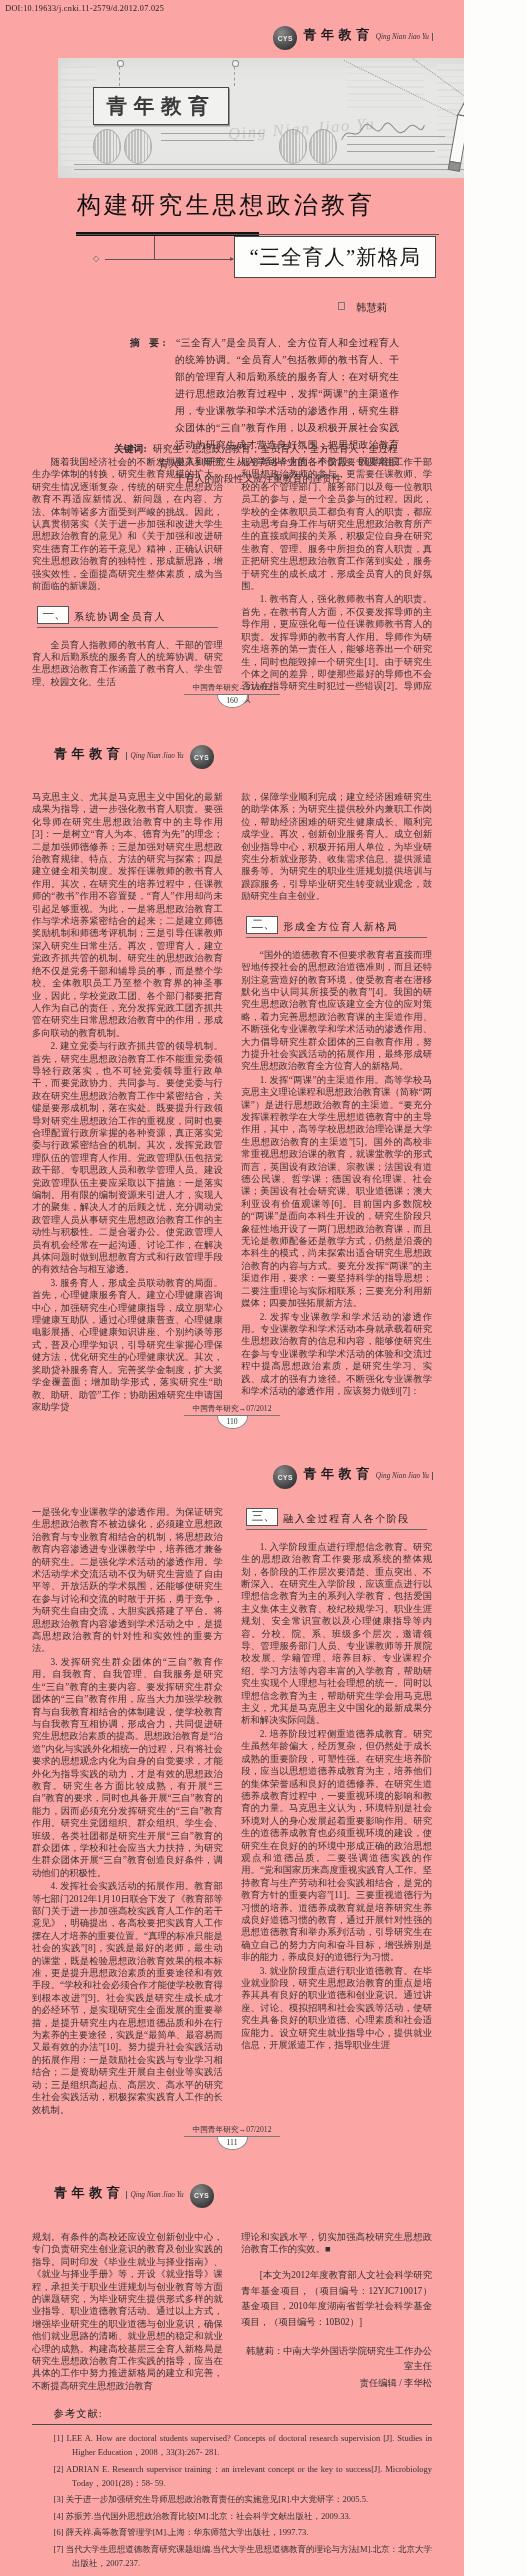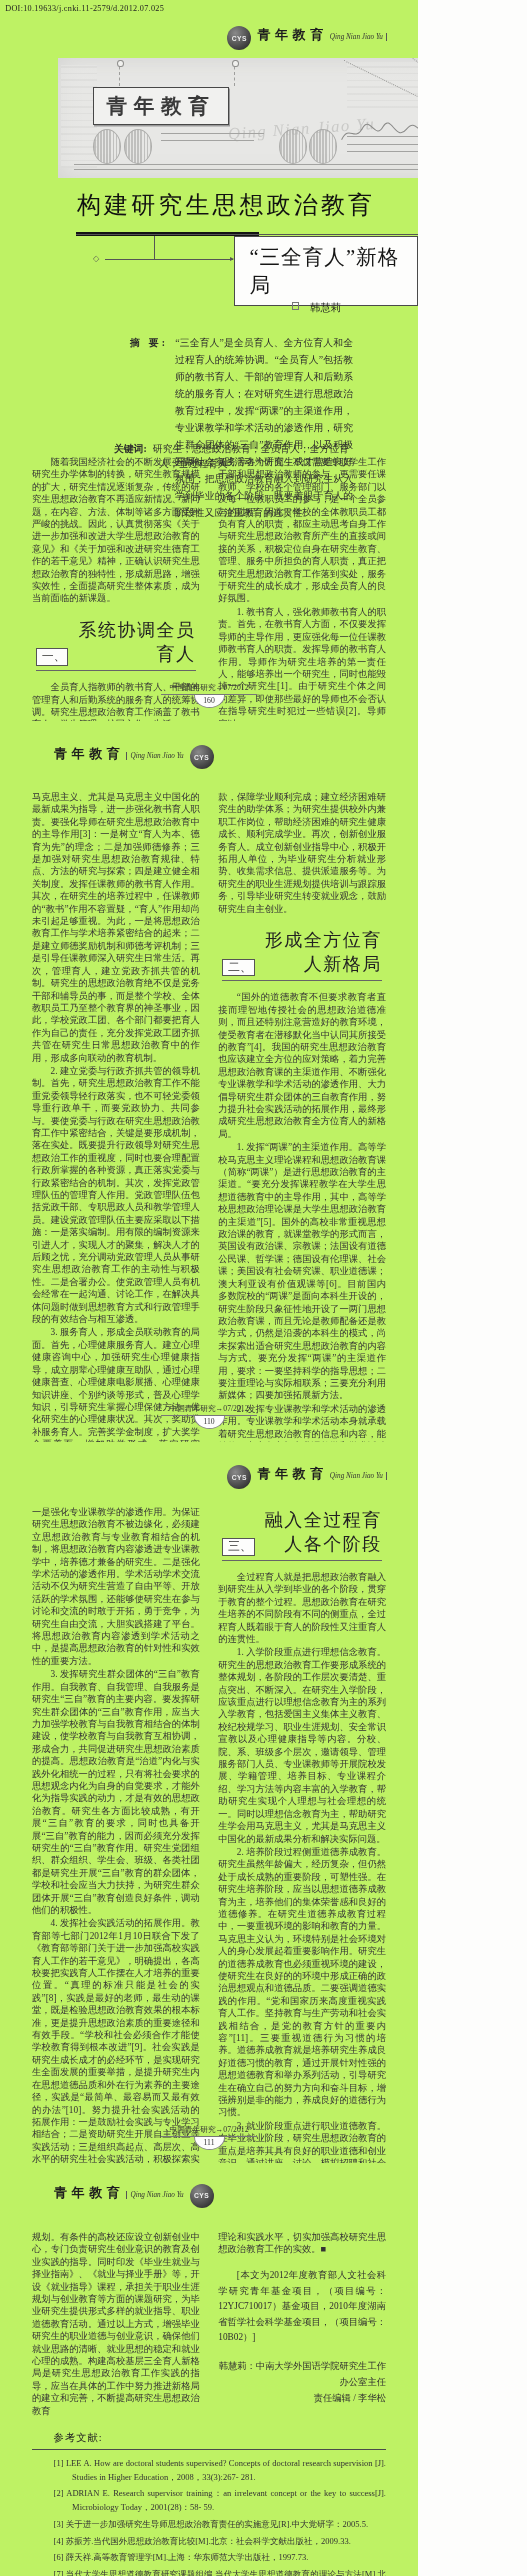--- a/index.html
+++ b/index.html
@@ -1,28 +1,28 @@
 <!DOCTYPE html>
 <html style="font-size:8.2px"><head>
 <meta charset="utf-8">
 <style>
   html,body{margin:0;padding:0;background:#e9e9e9;}
   .doc{width:528px;margin:0 auto;background:#fdfdfc;font-family:"Liberation Serif","DejaVu Serif",serif;color:#2e2e2e;}
-  .page{position:relative;width:418px;overflow:hidden;background:#bef264;}
+  .page{position:relative;width:464px;overflow:hidden;background:#fca5a5;}
   #p1{height:721px}#p2{height:721px}#p3{height:721px}#p4{height:720px}
 
   
   .cols{display:flex;gap:18.5px;padding:0 32px;}
   .col{width:229px;}
   .para{margin:0 0 1px 0;text-indent:2em;font-size:9.3px;line-height:12.4px;text-align:justify;color:#333;}
   .para.noindent{text-indent:0;}
 
   .sec{display:flex;align-items:flex-end;margin:13.4px auto 10.3px auto;padding-bottom:3.6px;border-bottom:0.5px solid #666;width:95%;}
   .sec-num{border:0.5px solid #555;font-size:12px;line-height:1.15;padding:1px 1.5px 1px 4.6px;margin-right:5.2px;background:#fdfdfc;}
-  .sec-title{font-size:18px;letter-spacing:1.5px;color:#222;text-align:right;}
+  .sec-title{font-size:10px;letter-spacing:1.5px;color:#222;text-align:right;}
 
   .footer{position:absolute;left:0;right:0;bottom:13.4px;text-align:center;font-size:7.7px;color:#333;}
   .footer-j{display:inline-block;padding:0 8.2px 1.5px 8.2px;border-bottom:0.5px solid #777;}
   .footer-n{display:block;margin:-0.5px auto 0 auto;width:29px;border:0.5px solid #888;border-top:none;border-radius:0 0 15.5px 15.5px / 0 0 12.4px 12.4px;padding:1px 0 2.1px 0;font-size:7.7px;background:#fdfdfc;}
 
   
   .logo{position:absolute;display:flex;gap:6px;align-items:flex-start;}
   .logo-circle{width:24px;height:24px;border-radius:50%;background:radial-gradient(circle at 35% 30%,#8a8a8a,#1d1d1d);color:#eee;display:flex;align-items:center;justify-content:center;font-size:6.7px;font-weight:bold;letter-spacing:0.5px;font-family:"Liberation Sans",sans-serif;flex:0 0 auto;}
   .logo-cn{font-size:13px;letter-spacing:4.6px;font-weight:bold;color:#1e1e1e;white-space:nowrap;}
   .logo-rule{height:2.1px;border-top:1.5px solid #2a2a2a;border-bottom:0.5px solid #2a2a2a;margin:1.5px 0 1px 0;}
@@ -217,21 +217,20 @@
       <div class="col">
         <p class="para noindent">一是强化专业课教学的渗透作用。为保证研究生思想政治教育不被边缘化，必须建立思想政治教育与专业教育相结合的机制，将思想政治教育内容渗透进专业课教学中，培养德才兼备的研究生。二是强化学术活动的渗透作用。学术活动学术交流活动不仅为研究生营造了自由平等、开放活跃的学术氛围，还能够使研究生在参与讨论和交流的时敢于开拓，勇于竞争，为研究生自由交流，大胆实践搭建了平台。将思想政治教育内容渗透到学术活动之中，是提高思想政治教育的针对性和实效性的重要方法。</p>
         <p class="para">3. 发挥研究生群众团体的“三自”教育作用。自我教育、自我管理、自我服务是研究生“三自”教育的主要内容。要发挥研究生群众团体的“三自”教育作用，应当大力加强学校教育与自我教育相结合的体制建设，使学校教育与自我教育互相协调，形成合力，共同促进研究生思想政治素质的提高。思想政治教育是“治道”内化与实践外化相统一的过程，只有将社会要求的思想观念内化为自身的自觉要求，才能外化为指导实践的动力，才是有效的思想政治教育。研究生各方面比较成熟，有开展“三自”教育的要求，同时也具备开展“三自”教育的能力，因而必须充分发挥研究生的“三自”教育作用。研究生党团组织、群众组织、学生会、班级、各类社团都是研究生开展“三自”教育的群众团体，学校和社会应当大力扶持，为研究生群众团体开展“三自”教育创造良好条件，调动他们的积极性。</p>
         <p class="para">4. 发挥社会实践活动的拓展作用。教育部等七部门2012年1月10日联合下发了《教育部等部门关于进一步加强高校实践育人工作的若干意见》，明确提出，各高校要把实践育人工作摆在人才培养的重要位置。“真理的标准只能是社会的实践”[8]，实践是最好的老师，最生动的课堂，既是检验思想政治教育效果的根本标准，更是提升思想政治素质的重要途径和有效手段。“学校和社会必须合作才能使学校教育得到根本改进”[9]。社会实践是研究生成长成才的必经环节，是实现研究生全面发展的重要举措，是提升研究生内在思想道德品质和外在行为素养的主要途径，实践是“最简单、最容易而又最有效的办法”[10]。努力提升社会实践活动的拓展作用：一是鼓励社会实践与专业学习相结合；二是资助研究生开展自主创业等实践活动；三是组织高起点、高层次、高水平的研究生社会实践活动，积极探索实践育人工作的长效机制。</p>
       </div>
       <div class="col">
         <div class="sec" style="margin-top:2.1px;">
           <span class="sec-num">三、</span>
           <span class="sec-title">融入全过程育人各个阶段</span>
         </div>
-        <p class="para">全过程育人就是把思想政治教育融入到研究生从入学到毕业的各个阶段，贯穿于教育的整个过程。思想政治教育在研究生培养的不同阶段有不同的侧重点，全过程育人既着眼于育人的阶段性又注重育人的连贯性。</p>
         <p class="para">1. 入学阶段重点进行理想信念教育。研究生的思想政治教育工作要形成系统的整体规划，各阶段的工作层次要清楚、重点突出、不断深入。在研究生入学阶段，应该重点进行以理想信念教育为主的系列入学教育，包括爱国主义集体主义教育、校纪校规学习、职业生涯规划、安全常识宣教以及心理健康指导等内容。分校、院、系、班级多个层次，邀请领导、管理服务部门人员、专业课教师等开展院校发展、学籍管理、培养目标、专业课程介绍、学习方法等内容丰富的入学教育，帮助研究生实现个人理想与社会理想的统一。同时以理想信念教育为主，帮助研究生学会用马克思主义，尤其是马克思主义中国化的最新成果分析和解决实际问题。</p>
         <p class="para">2. 培养阶段过程侧重道德养成教育。研究生虽然年龄偏大，经历复杂，但仍然处于成长成熟的重要阶段，可塑性强。在研究生培养阶段，应当以思想道德养成教育为主，培养他们的集体荣誉感和良好的道德修养。在研究生道德养成教育过程中，一要重视环境的影响和教育的力量。马克思主义认为，环境特别是社会环境对人的身心发展起着重要影响作用。研究生的道德养成教育也必须重视环境的建设，使研究生在良好的的环境中形成正确的政治思想观点和道德品质。二要强调道德实践的作用。“党和国家历来高度重视实践育人工作。坚持教育与生产劳动和社会实践相结合，是党的教育方针的重要内容”[11]。三要重视道德行为习惯的培养。道德养成教育就是培养研究生养成良好道德习惯的教育，通过开展针对性强的思想道德教育和举办系列活动，引导研究生在确立自己的努力方向和奋斗目标，增强辨别是非的能力，养成良好的道德行为习惯。</p>
         <p class="para">3. 就业阶段重点进行职业道德教育。在毕业就业阶段，研究生思想政治教育的重点是培养其具有良好的职业道德和创业意识。通过讲座、讨论、模拟招聘和社会实践等活动，使研究生具备良好的职业道德、心理素质和社会适应能力。设立研究生就业指导中心，提供就业信息，开展派遣工作，指导职业生涯</p>
       </div>
     </div>
 
     <div class="footer">
       <span class="footer-j">中国青年研究→07/2012</span>
       <span class="footer-n">111</span>
     </div>

